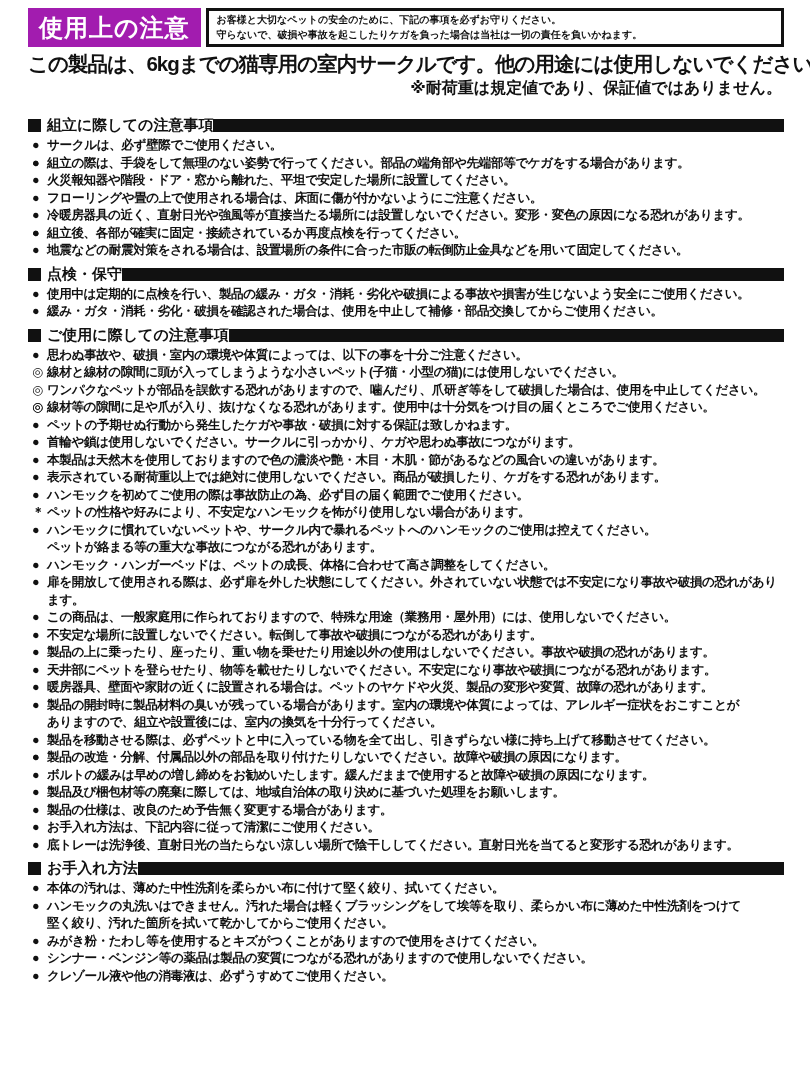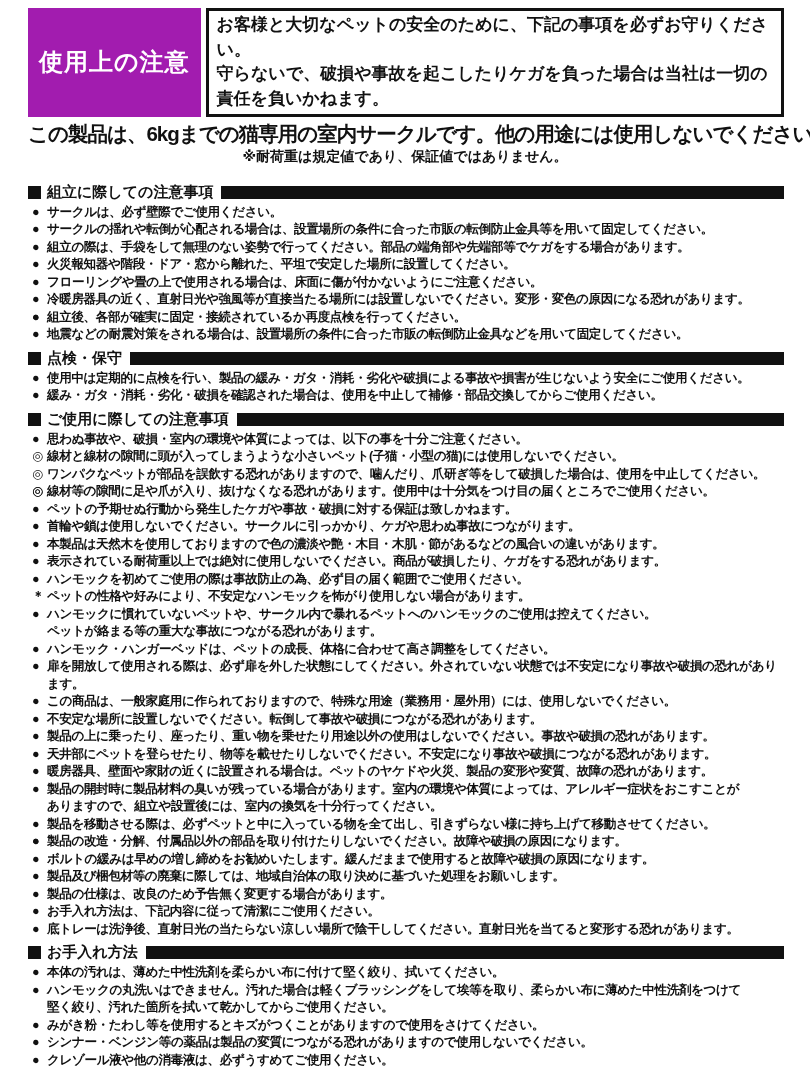--- a/index.html
+++ b/index.html
@@ -10,30 +10,30 @@
   }
   .page{padding:8px 26px 0 28px;box-sizing:border-box;width:810px;height:1080px;}
 
   
   .hdr{display:flex;align-items:stretch;gap:5px;margin-bottom:3px;}
   .title-box{
     background:#a21caf;color:#fff;font-weight:bold;font-size:24px;letter-spacing:1px;
     display:flex;align-items:center;justify-content:center;padding:0 11px;white-space:nowrap;
   }
   .notice-box{
-    border:3px solid #111;flex:1;padding:2px 8px;font-weight:bold;font-size:17px;
+    border:3px solid #111;flex:1;padding:2px 8px;font-weight:bold;font-size:10px;
     line-height:1.45;display:flex;flex-direction:column;justify-content:center;
   }
   .statement{font-size:20.5px;font-weight:bold;margin:3px 0 0 0;letter-spacing:-1px;white-space:nowrap;}
-  .load-note{text-align:center;font-size:14px;font-weight:bold;margin:0 2px 17px 0;}
+  .load-note{text-align:right;font-size:16px;font-weight:bold;margin:0 2px 17px 0;}
 
   
   .sec-head{display:flex;align-items:center;margin:5px 0 2px 0;}
   .sec-sq{width:13px;height:13px;background:#111;flex:0 0 auto;}
-  .sec-label{font-weight:bold;font-size:15px;padding:0 8px 0 6px;white-space:nowrap;}
+  .sec-label{font-weight:bold;font-size:15px;padding:0 0 0 6px;white-space:nowrap;}
   .sec-bar{flex:1;height:13px;background:#111;}
 
   
   .items{margin:0 0 1px 4px;}
   .item{
     position:relative;padding-left:15px;font-size:12.6px;font-weight:bold;
     line-height:1.39;letter-spacing:-0.4px;
   }
   .item .bullet{position:absolute;left:0;top:0;}
   .item .txt{white-space:pre-line;}
@@ -54,21 +54,21 @@
   <div class="statement">この製品は、6kgまでの猫専用の室内サークルです。他の用途には使用しないでください。</div>
   <div class="load-note">※耐荷重は規定値であり、保証値ではありません。</div>
 
   <div class="sec-head">
     <span class="sec-sq"></span>
     <span class="sec-label">組立に際しての注意事項</span>
     <span class="sec-bar"></span>
   </div>
   <div class="items">
       <div class="item"><span class="bullet">●</span><span class="txt">サークルは、必ず壁際でご使用ください。</span></div>
-      <div class="item"><span class="bullet">●</span><span class="txt">サークルの揺れや転倒が心配される場合は、設置場所の条件に合った市販の転倒防止金具等を用いて固定してください。</span></div>
+      <div class="item"><span class="bullet">●</span></div>
       <div class="item"><span class="bullet">●</span><span class="txt">組立の際は、手袋をして無理のない姿勢で行ってください。部品の端角部や先端部等でケガをする場合があります。</span></div>
       <div class="item"><span class="bullet">●</span><span class="txt">火災報知器や階段・ドア・窓から離れた、平坦で安定した場所に設置してください。</span></div>
       <div class="item"><span class="bullet">●</span><span class="txt">フローリングや畳の上で使用される場合は、床面に傷が付かないようにご注意ください。</span></div>
       <div class="item"><span class="bullet">●</span><span class="txt">冷暖房器具の近く、直射日光や強風等が直接当たる場所には設置しないでください。変形・変色の原因になる恐れがあります。</span></div>
       <div class="item"><span class="bullet">●</span></div>
       <div class="item"><span class="bullet">●</span><span class="txt">組立後、各部が確実に固定・接続されているか再度点検を行ってください。</span></div>
       <div class="item"><span class="bullet">●</span><span class="txt">地震などの耐震対策をされる場合は、設置場所の条件に合った市販の転倒防止金具などを用いて固定してください。</span></div>
     </div>
 
   <div class="sec-head">

